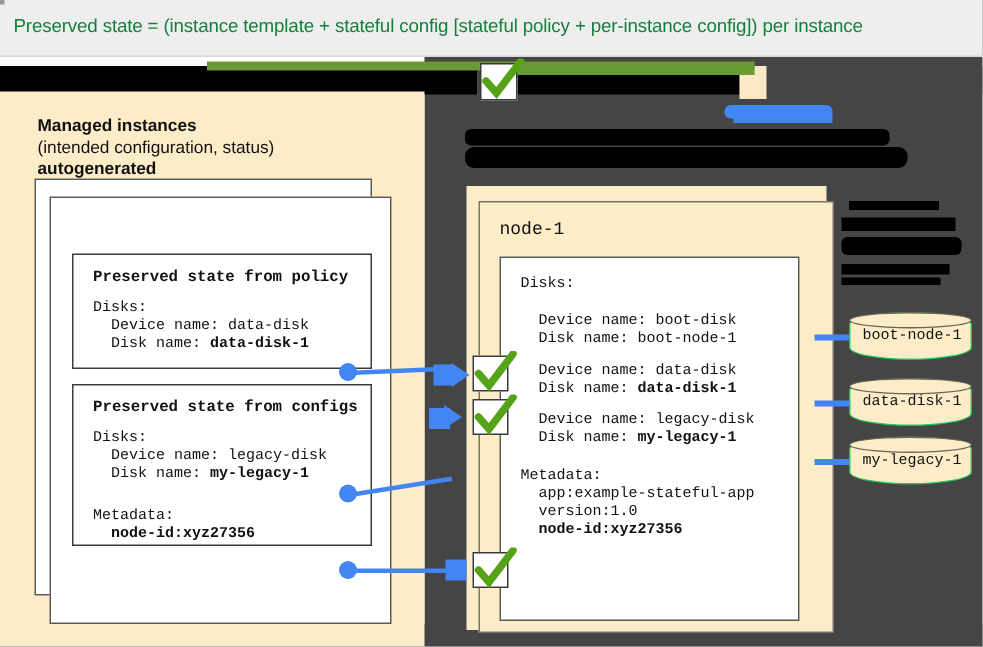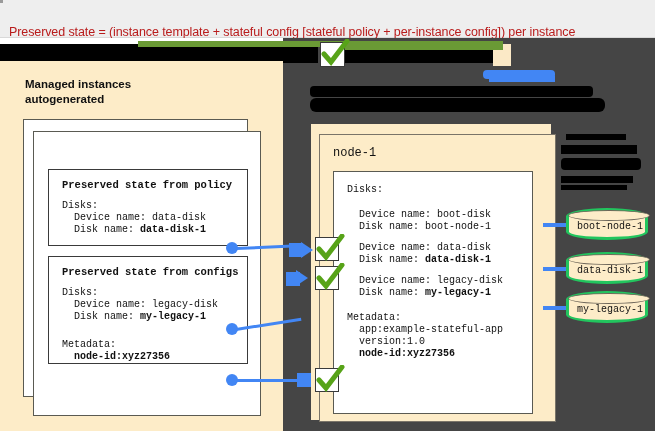--- a/index.html
+++ b/index.html
@@ -12,22 +12,22 @@
     position:relative;
   }
 
   
   #caption-band{
     position:absolute; left:0; top:0; width:655px; height:38px;
     background:#eeeeee;
     border-bottom:1px solid #d9d9d9;
   }
   #caption-text{
-    position:absolute; left:9px; top:25px;
-    font-size:12.5px; color:#b91c1c; white-space:nowrap;
+    position:absolute; left:9px; top:10px;
+    font-size:12.5px; color:#15803d; white-space:nowrap;
     letter-spacing:-0.1px;
   }
   #caption-nub{
     position:absolute; left:0px; top:0px; width:3px; height:3px;
     background:#9a9a9a;
   }
 
   
   #canvas{
     position:absolute; left:0; top:38px; width:655px; height:393px;
@@ -121,21 +121,21 @@
     position:absolute; width:0; height:0;
     border-top:8px solid transparent;
     border-bottom:8px solid transparent;
     border-left:12px solid #4286f4;
   }
   .disk-line{ position:absolute; height:4px; background:#4286f4; }
 
   
   .disk{
     position:absolute; width:82px; height:32px;
-    background:#fdecc8; border:3px solid #22c55e;
+    background:#fdecc8; border:1px solid #22c55e;
     border-radius:50% / 26%;
   }
   .disk .cap{
     position:absolute; left:-1px; top:-1px; width:82px; height:11px;
     background:#fdecc8; border:1px solid #6b6458;
     border-radius:50%;
   }
   .disk .lbl{
     position:absolute; left:0; top:10px; width:82px; text-align:center;
     font-family:"Liberation Mono", monospace; font-size:10px; color:#111;
@@ -179,20 +179,21 @@
 
   <div class="redact-black" style="left:566px; top:96px; width:60px; height:6px;"></div>
   <div class="redact-black" style="left:561px; top:107px; width:76px; height:9px;"></div>
   <div class="redact-black" style="left:561px; top:120px; width:80px; height:12px; border-radius:4px;"></div>
   <div class="redact-black" style="left:561px; top:138px; width:72px; height:7px;"></div>
   <div class="redact-black" style="left:561px; top:147px; width:66px; height:5px;"></div>
 
   <div id="left-panel">
     <div id="left-heading">
       <div class="b">Managed instances</div>
+      <div>(intended configuration, status)</div>
       <div class="b">autogenerated</div>
     </div>
   </div>
 
   <div id="mi-card-back" class="card-stack-back"></div>
 
   <div id="mi-card">
 
     <div id="policy-card" class="sub-card">
       <div class="sub-title">Preserved state from policy</div>

